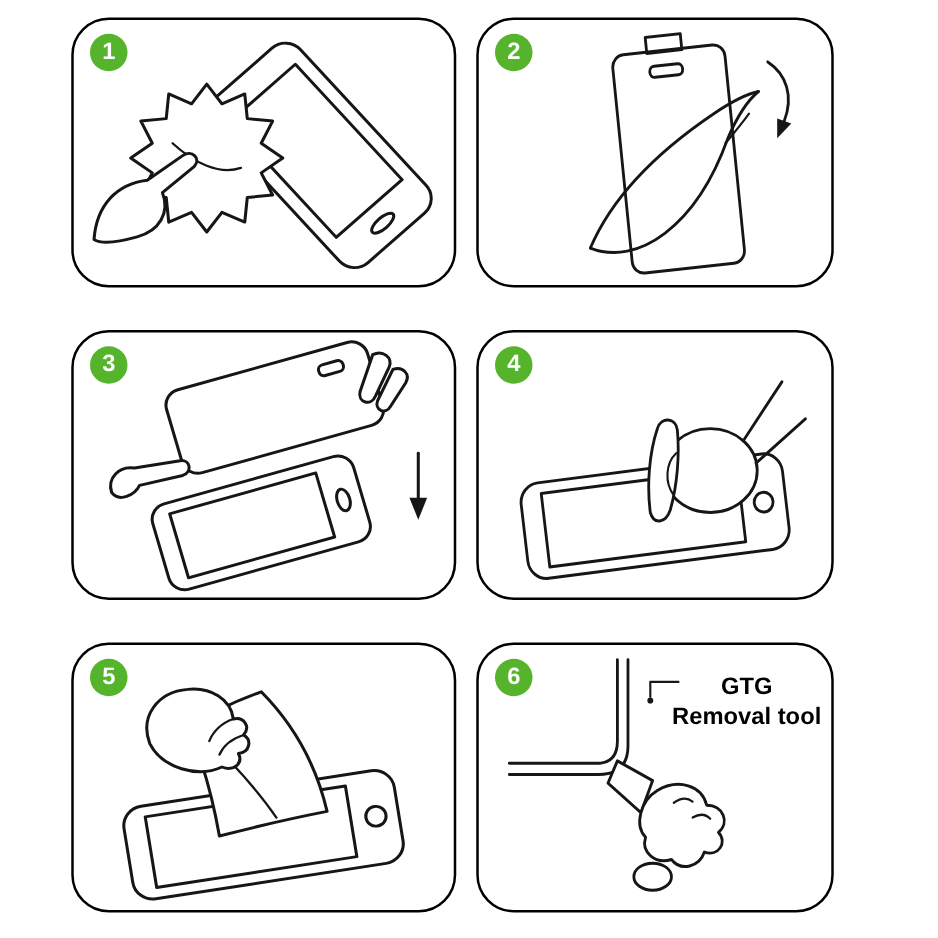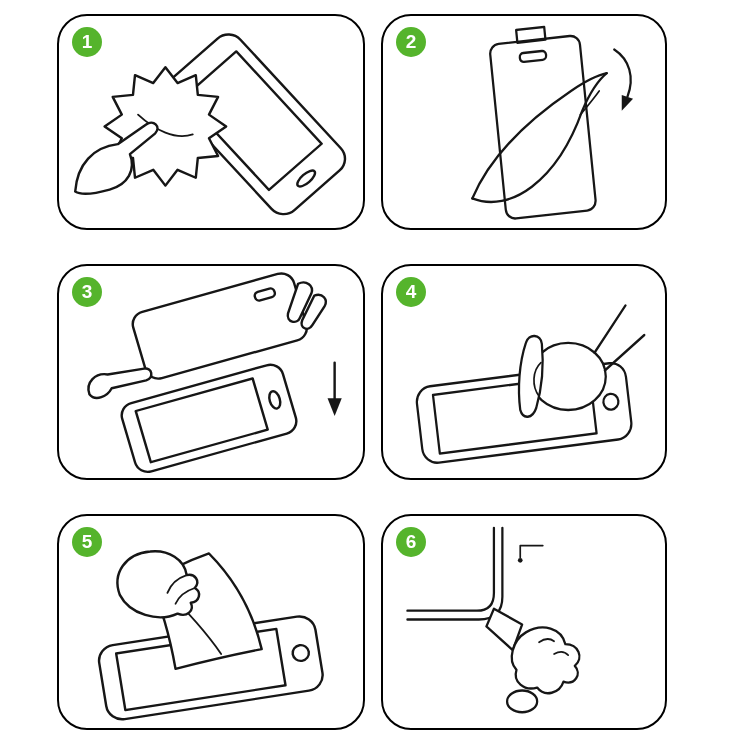--- a/index.html
+++ b/index.html
@@ -163,17 +163,19 @@
           <ellipse class="wfill" cx="148" cy="188" rx="16" ry="11"></ellipse>
           <path class="thin" d="M166,128 q9,-6 16,-1"></path>
           <path class="thin" d="M182,140 q9,-5 15,1"></path>
         </g>
         <g>
           <path class="thin" d="M170,30 L146,30 L146,42"></path>
           <circle class="bfill" cx="146" cy="45" r="2.5"></circle>
         </g>
       </svg>
       <div class="tool-label">
+        <div>GTG</div>
+        <div>Removal tool</div>
       </div>
     </div>
 
   </div>
 </div>
 
 </body></html>

